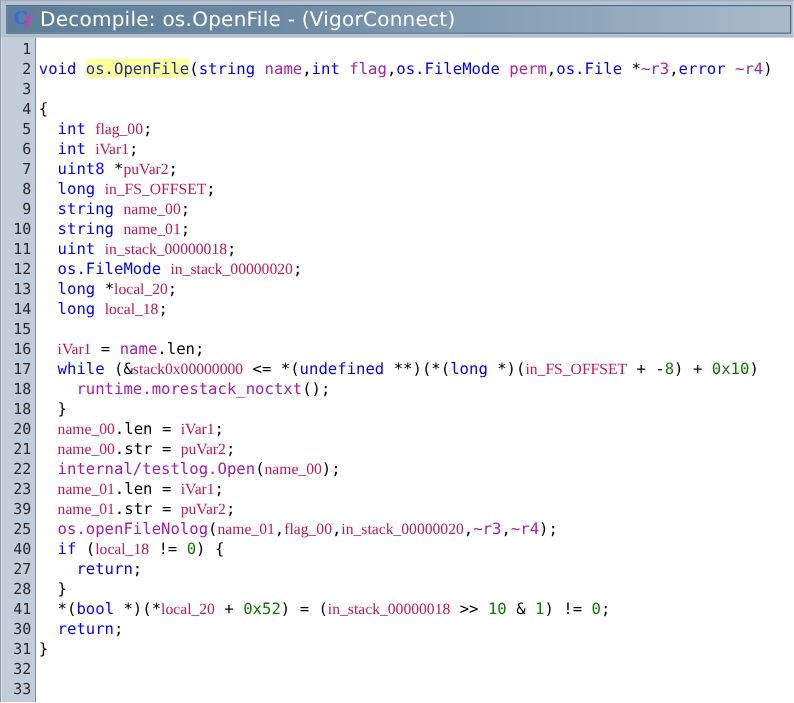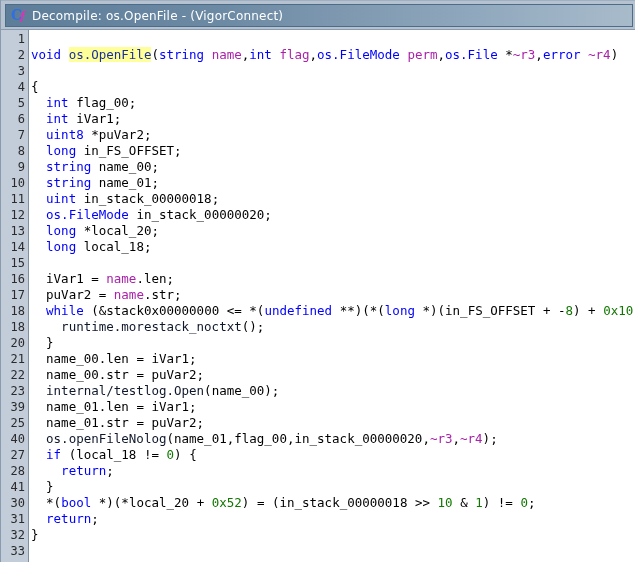--- a/index.html
+++ b/index.html
@@ -66,21 +66,21 @@
     top: 2px;
     font-family: "DejaVu Serif", serif;
     font-style: italic;
     font-weight: bold;
     font-size: 11px;
     color: #e030b8;
     line-height: 14px;
   }
   .title-text {
     font-family: "DejaVu Sans", sans-serif;
-    font-size: 12px;
+    font-size: 16px;
     color: #ffffff;
     white-space: nowrap;
     letter-spacing: 0.2px;
   }
 
   
   .content {
     flex: 1 1 auto;
     display: flex;
     background: #ffffff;
@@ -121,23 +121,23 @@
     font-family: "DejaVu Sans Mono", monospace;
     font-size: 12.5px;
     line-height: 16px;
     height: 16px;
     white-space: pre;
     color: #000000;
   }
 
   
   .t-kw    { color: #0000ff; }              
-  .t-var   { color: #000000; }              
+  .t-var   { color: #be185d; font-family: Liberation Serif, serif; }              
   .t-param { color: #aa22aa; }              
-  .t-fn    { color: #0f172a; }              
+  .t-fn    { color: #a21caf; }              
   .t-num   { color: #117700; }              
   .t-plain { color: #000000; }
   .hl {
     background: #ffff99;
     color: #1a2f9c;
     margin-top: 30px;
   }
 </style>
 </head>
 <body>
@@ -200,21 +200,20 @@
         <div class="cl">  <span class="t-kw">uint8</span> <span class="t-plain">*</span><span class="t-var">puVar2</span><span class="t-plain">;</span></div>
         <div class="cl">  <span class="t-kw">long</span> <span class="t-var">in_FS_OFFSET</span><span class="t-plain">;</span></div>
         <div class="cl">  <span class="t-kw">string</span> <span class="t-var">name_00</span><span class="t-plain">;</span></div>
         <div class="cl">  <span class="t-kw">string</span> <span class="t-var">name_01</span><span class="t-plain">;</span></div>
         <div class="cl">  <span class="t-kw">uint</span> <span class="t-var">in_stack_00000018</span><span class="t-plain">;</span></div>
         <div class="cl">  <span class="t-kw">os.FileMode</span> <span class="t-var">in_stack_00000020</span><span class="t-plain">;</span></div>
         <div class="cl">  <span class="t-kw">long</span> <span class="t-plain">*</span><span class="t-var">local_20</span><span class="t-plain">;</span></div>
         <div class="cl">  <span class="t-kw">long</span> <span class="t-var">local_18</span><span class="t-plain">;</span></div>
         <div class="cl">&nbsp;</div>
         <div class="cl">  <span class="t-var">iVar1</span> <span class="t-plain">=</span> <span class="t-param">name</span><span class="t-plain">.</span><span class="t-plain">len</span><span class="t-plain">;</span></div>
-        <div class="cl">  <span class="t-var">puVar2</span> <span class="t-plain">=</span> <span class="t-param">name</span><span class="t-plain">.</span><span class="t-plain">str</span><span class="t-plain">;</span></div>
         <div class="cl">  <span class="t-kw">while</span> <span class="t-plain">(</span><span class="t-plain">&amp;</span><span class="t-var">stack0x00000000</span> <span class="t-plain">&lt;</span><span class="t-plain">=</span> <span class="t-plain">*</span><span class="t-plain">(</span><span class="t-kw">undefined</span> <span class="t-plain">*</span><span class="t-plain">*</span><span class="t-plain">)</span><span class="t-plain">(</span><span class="t-plain">*</span><span class="t-plain">(</span><span class="t-kw">long</span> <span class="t-plain">*</span><span class="t-plain">)</span><span class="t-plain">(</span><span class="t-var">in_FS_OFFSET</span> <span class="t-plain">+</span> <span class="t-plain">-</span><span class="t-num">8</span><span class="t-plain">)</span> <span class="t-plain">+</span> <span class="t-num">0x10</span><span class="t-plain">)</span> </div>
         <div class="cl">    <span class="t-fn">runtime.morestack_noctxt</span><span class="t-plain">(</span><span class="t-plain">)</span><span class="t-plain">;</span></div>
         <div class="cl">  <span class="t-plain">}</span></div>
         <div class="cl">  <span class="t-var">name_00</span><span class="t-plain">.</span><span class="t-plain">len</span> <span class="t-plain">=</span> <span class="t-var">iVar1</span><span class="t-plain">;</span></div>
         <div class="cl">  <span class="t-var">name_00</span><span class="t-plain">.</span><span class="t-plain">str</span> <span class="t-plain">=</span> <span class="t-var">puVar2</span><span class="t-plain">;</span></div>
         <div class="cl">  <span class="t-fn">internal/testlog.Open</span><span class="t-plain">(</span><span class="t-var">name_00</span><span class="t-plain">)</span><span class="t-plain">;</span></div>
         <div class="cl">  <span class="t-var">name_01</span><span class="t-plain">.</span><span class="t-plain">len</span> <span class="t-plain">=</span> <span class="t-var">iVar1</span><span class="t-plain">;</span></div>
         <div class="cl">  <span class="t-var">name_01</span><span class="t-plain">.</span><span class="t-plain">str</span> <span class="t-plain">=</span> <span class="t-var">puVar2</span><span class="t-plain">;</span></div>
         <div class="cl">  <span class="t-fn">os.openFileNolog</span><span class="t-plain">(</span><span class="t-var">name_01</span><span class="t-plain">,</span><span class="t-var">flag_00</span><span class="t-plain">,</span><span class="t-var">in_stack_00000020</span><span class="t-plain">,</span><span class="t-param">~r3</span><span class="t-plain">,</span><span class="t-param">~r4</span><span class="t-plain">)</span><span class="t-plain">;</span></div>
         <div class="cl">  <span class="t-kw">if</span> <span class="t-plain">(</span><span class="t-var">local_18</span> <span class="t-plain">!</span><span class="t-plain">=</span> <span class="t-num">0</span><span class="t-plain">)</span> <span class="t-plain">{</span></div>

